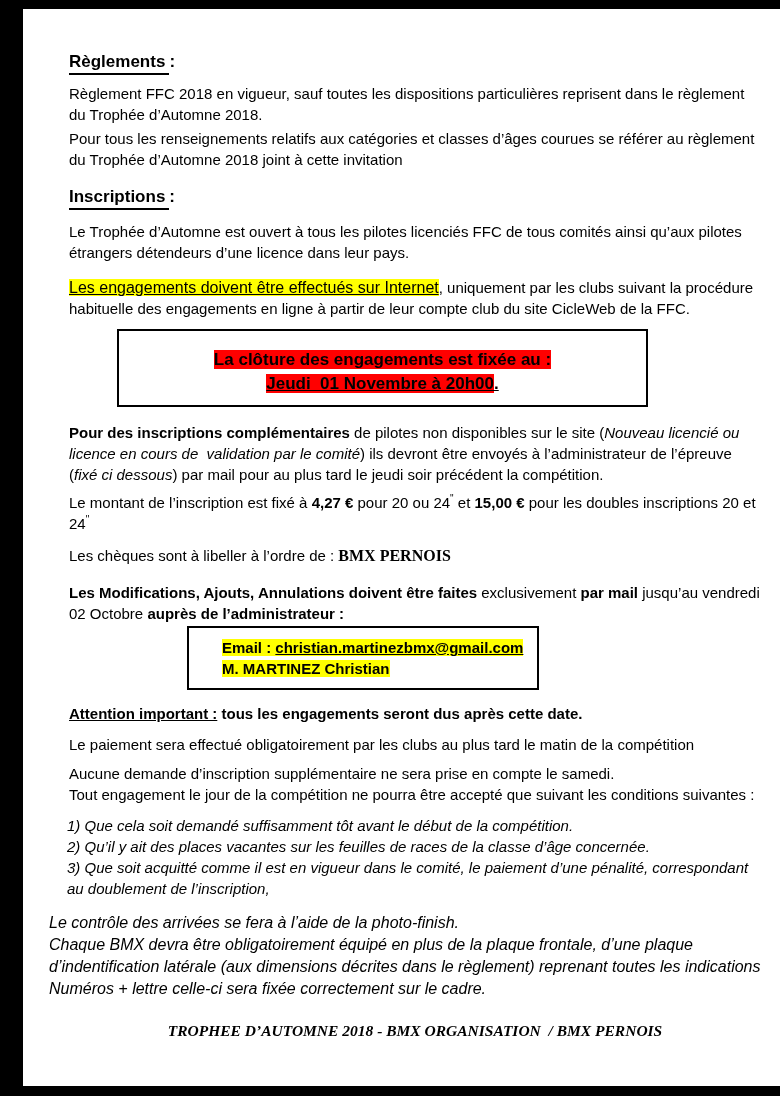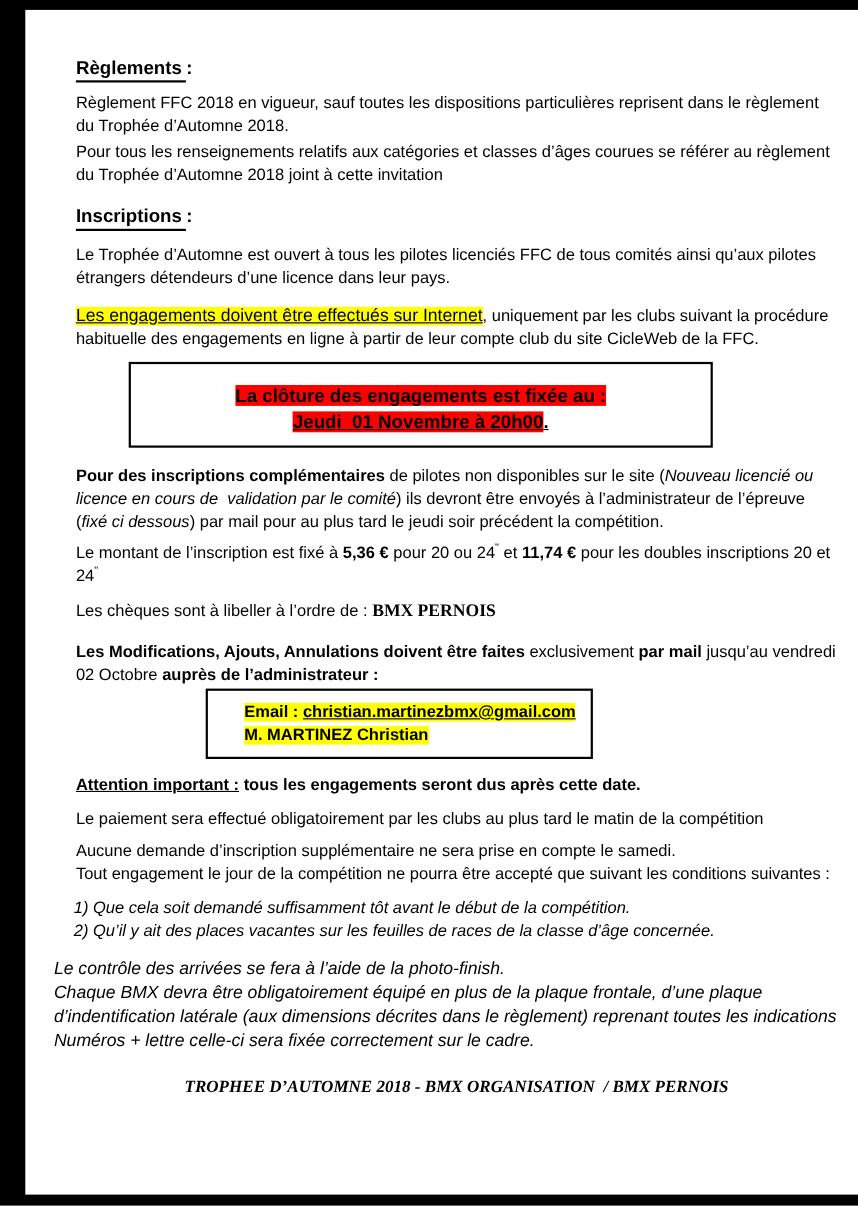--- a/index.html
+++ b/index.html
@@ -83,21 +83,21 @@
 
     <p class="para mt14"><span class="engage-lead hl-yellow">Les engagements doivent être effectués sur Internet</span><span>, uniquement par les clubs suivant la procédure habituelle des engagements en ligne à partir de leur compte club du site CicleWeb de la FFC.</span></p>
 
     <div class="cloture-box">
       <div class="line"><span class="hl-red">La clôture des engagements est fixée au :</span></div>
       <div class="line"><span class="hl-red u">Jeudi  01 Novembre à 20h00</span><span class="u">.</span></div>
     </div>
 
     <p class="para mt15"><b>Pour des inscriptions complémentaires</b><span> de pilotes non disponibles sur le site (</span><i>Nouveau licencié ou licence en cours de  validation par le comité</i><span>) ils devront être envoyés à l’administrateur de l’épreuve (</span><i>fixé ci dessous</i><span>) par mail pour au plus tard le jeudi soir précédent la compétition.</span></p>
 
-    <p class="para mt7"><span>Le montant de l’inscription est fixé à </span><b>5,36 €</b><span> pour 20 ou 24</span><sup>"</sup><span> et </span><b>11,74 €</b><span> pour les doubles inscriptions 20 et 24</span><sup>"</sup></p>
+    <p class="para mt7"><span>Le montant de l’inscription est fixé à </span><b>4,27 €</b><span> pour 20 ou 24</span><sup>"</sup><span> et </span><b>15,00 €</b><span> pour les doubles inscriptions 20 et 24</span><sup>"</sup></p>
 
     <p class="para mt11"><span>Les chèques sont à libeller à l’ordre de : </span><span class="serif-bold">BMX PERNOIS</span></p>
 
     <p class="para mt16"><b>Les Modifications, Ajouts, Annulations doivent être faites</b><span> exclusivement </span><b>par mail</b><span> jusqu’au vendredi 02 Octobre </span><b>auprès de l’administrateur :</b></p>
 
     <div class="admin-box">
       <div class="line"><span class="hl-yellow">Email : </span><span class="hl-yellow email">christian.martinezbmx@gmail.com</span></div>
       <div class="line"><span class="hl-yellow">M. MARTINEZ Christian</span></div>
     </div>
 
@@ -106,20 +106,21 @@
     <p class="para mt10"><span>Le paiement sera effectué obligatoirement par les clubs au plus tard le matin de la compétition</span></p>
 
     <div class="mt8">
       <p class="para"><span>Aucune demande d’inscription supplémentaire ne sera prise en compte le samedi.</span></p>
       <p class="para justify"><span>Tout engagement le jour de la compétition ne pourra être accepté que suivant les conditions suivantes :</span></p>
     </div>
 
     <div class="conditions mt10">
       <p class="para italic"><span>1) Que cela soit demandé suffisamment tôt avant le début de la compétition.</span></p>
       <p class="para italic"><span>2) Qu’il y ait des places vacantes sur les feuilles de races de la classe d’âge concernée.</span></p>
+      <p class="para italic"><span>3) Que soit acquitté comme il est en vigueur dans le comité, le paiement d’une pénalité, correspondant au doublement de l’inscription,</span></p>
     </div>
 
     <div class="controle mt13">
       <p class="para italic controle"><span>Le contrôle des arrivées se fera à l’aide de la photo-finish.</span></p>
       <p class="para italic controle"><span>Chaque BMX devra être obligatoirement équipé en plus de la plaque frontale, d’une plaque d’indentification latérale (aux dimensions décrites dans le règlement) reprenant toutes les indications Numéros + lettre celle-ci sera fixée correctement sur le cadre.</span></p>
     </div>
 
     <div class="footer"><span>TROPHEE D’AUTOMNE 2018 - BMX ORGANISATION  / BMX PERNOIS</span></div>
 
   </div>

